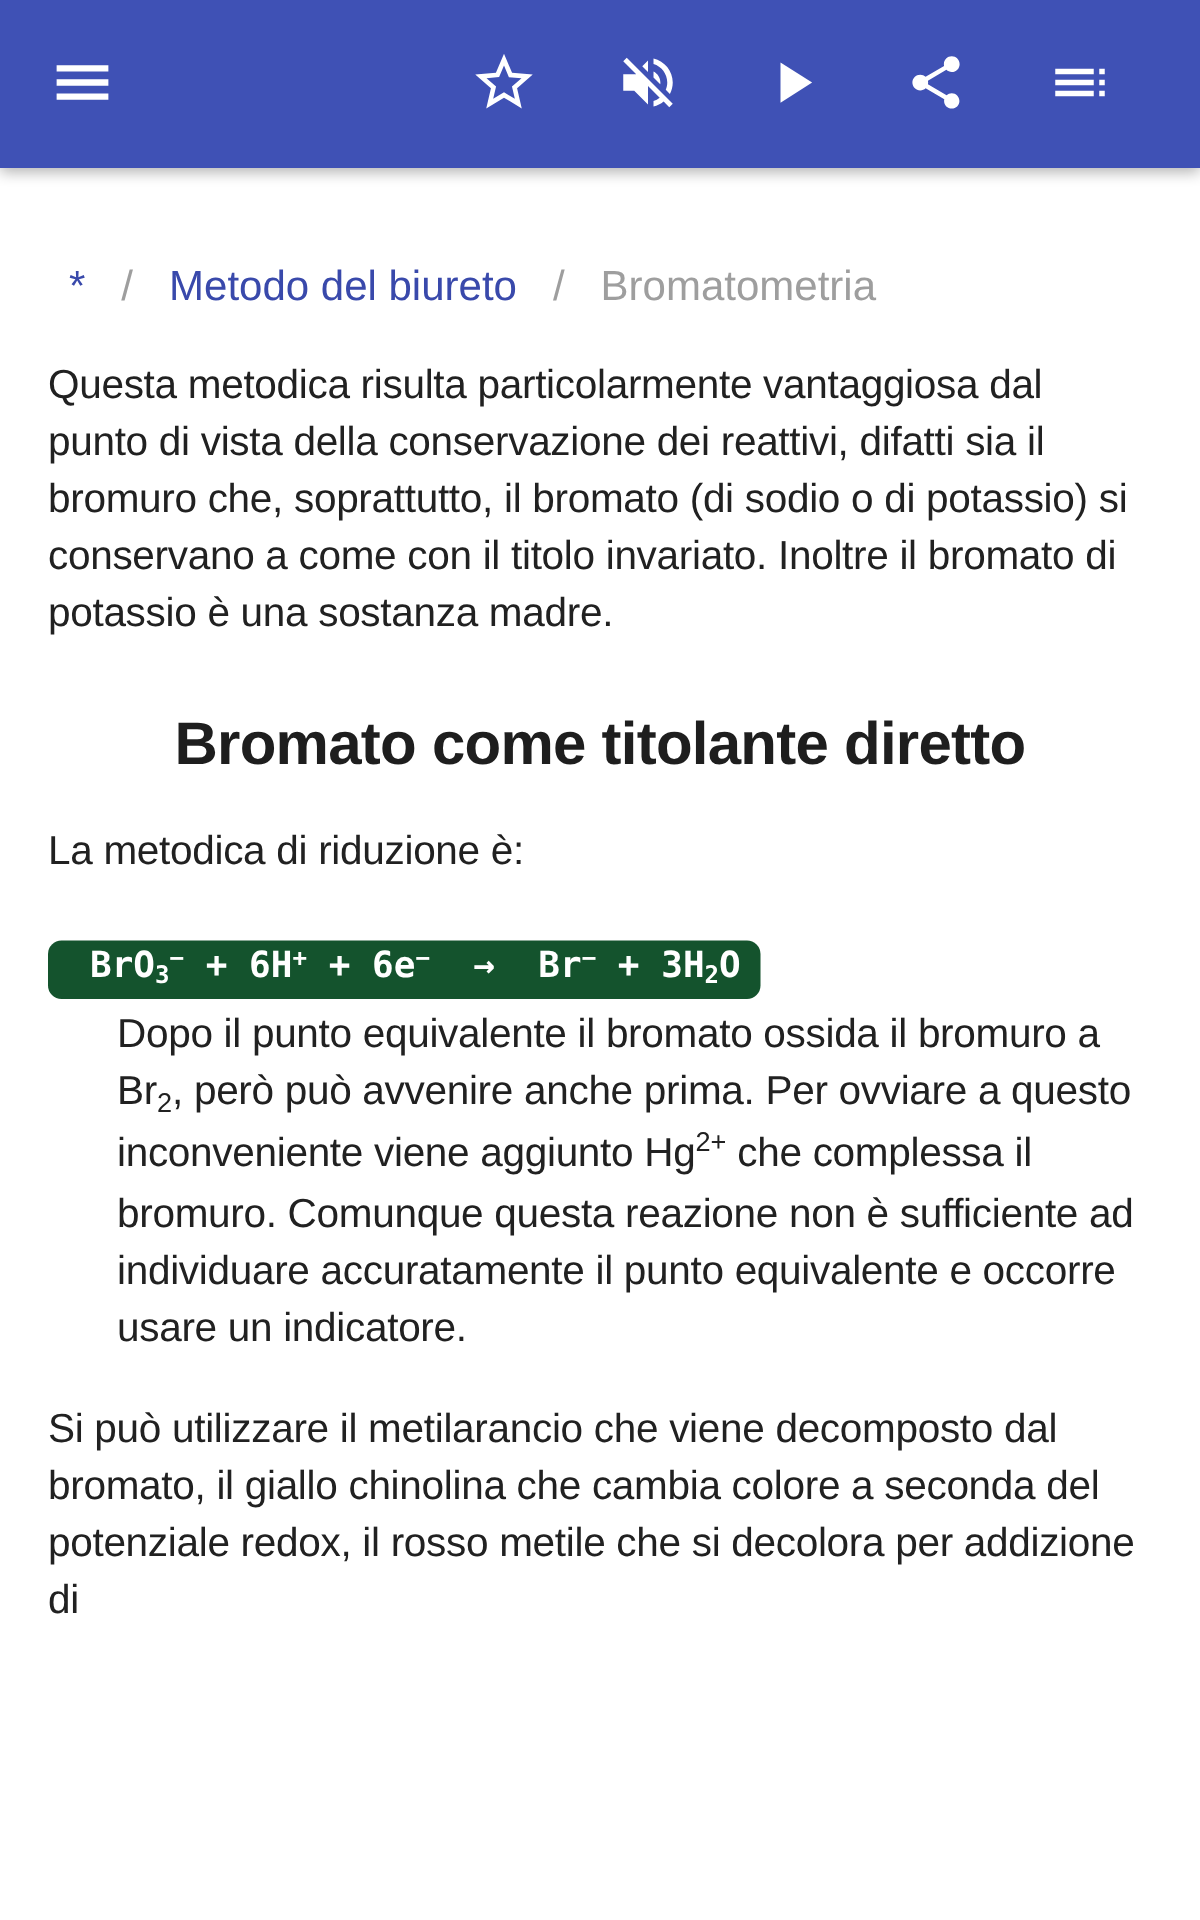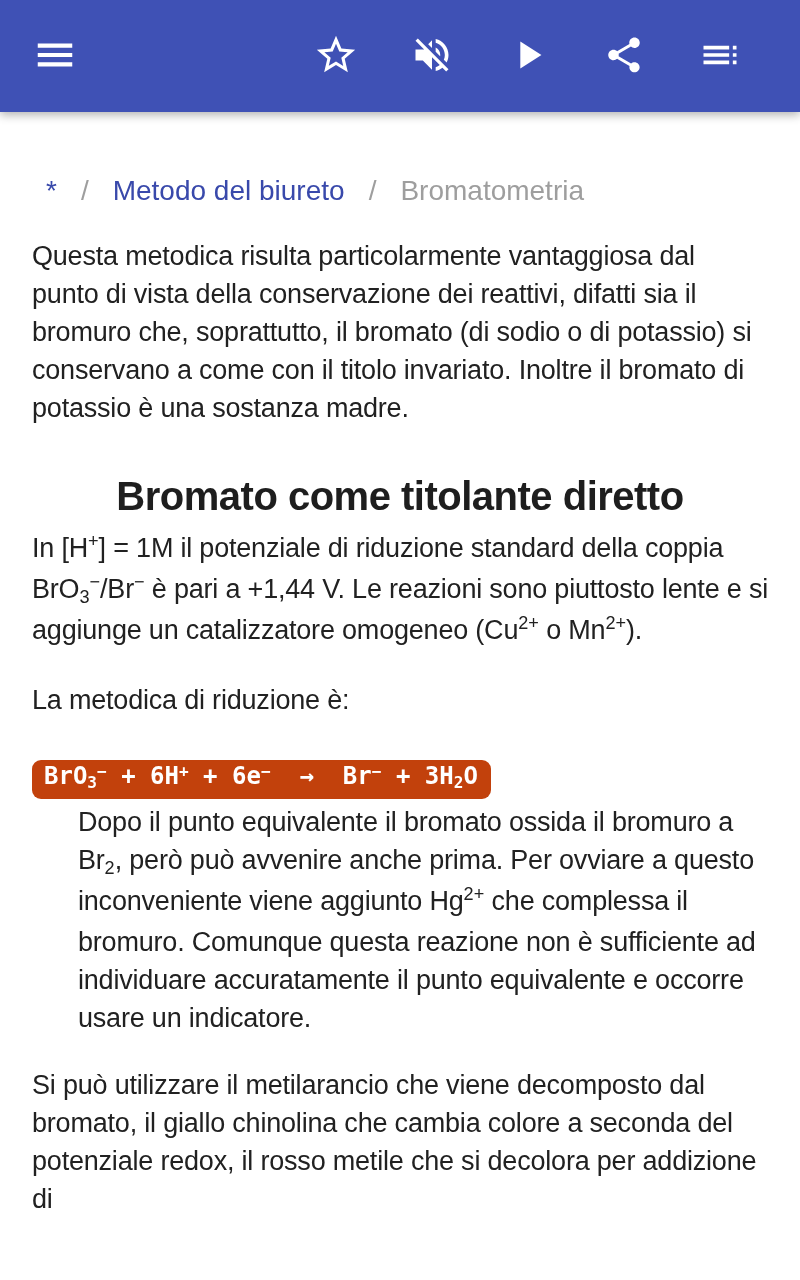--- a/index.html
+++ b/index.html
@@ -89,24 +89,24 @@
     font-size: 67%;
     vertical-align: baseline;
     position: relative;
     top: 0.28em;
     letter-spacing: 0;
   }
   b { font-weight: 700; }
   .code-block {
     display: inline-block;
     margin: 12px 0 0 0;
-    background: #c2410c;
+    background: #14532d;
     color: #ffffff;
     border-radius: 9px;
-    padding: 1px 13px 5px 12px;
+    padding: 1px 13px 5px 28px;
     font-family: "DejaVu Sans Mono", monospace;
     font-weight: 700;
     font-size: 24px;
     line-height: 30px;
     white-space: pre;
     letter-spacing: 0;
   }
   .code-block sup { top: -0.45em; }
   .code-block sub { top: 0.25em; }
 </style>
@@ -167,21 +167,20 @@
     <a>Metodo del biureto</a>
     <span class="sep">/</span>
     <span class="current">Bromatometria</span>
   </nav>
 
 
   <p>Questa metodica risulta particolarmente vantaggiosa dal punto di vista della conservazione dei reattivi, difatti sia il bromuro che, soprattutto, il bromato (di sodio o di potassio) si conservano a come con il titolo invariato. Inoltre il bromato di potassio è una sostanza madre.</p>
 
   <h1>Bromato come titolante diretto</h1>
 
-  <p class="tight-top">In [H<sup>+</sup>] = 1M il potenziale di riduzione standard della coppia BrO<sub>3</sub><sup>−</sup>/Br<sup>−</sup> è pari a +1,44 V. Le reazioni sono piuttosto lente e si aggiunge un catalizzatore omogeneo (Cu<sup>2+</sup> o Mn<sup>2+</sup>).</p>
 
   <p>La metodica di riduzione è:</p>
 
   <div class="code-block">BrO<sub>3</sub><sup>−</sup> + 6H<sup>+</sup> + 6e<sup>−</sup>  →  Br<sup>−</sup> + 3H<sub>2</sub>O</div>
 
   <p class="tight-after-code">Dopo il punto equivalente il bromato ossida il bromuro a Br<sub>2</sub>, però può avvenire anche prima. Per ovviare a questo inconveniente viene aggiunto Hg<sup>2+</sup> che complessa il bromuro. Comunque questa reazione non è sufficiente ad individuare accuratamente il punto equivalente e occorre usare un indicatore.</p>
 
   <p>Si può utilizzare il metilarancio che viene decomposto dal bromato, il giallo chinolina che cambia colore a seconda del potenziale redox, il rosso metile che si decolora per addizione di</p>
 </main>
 

